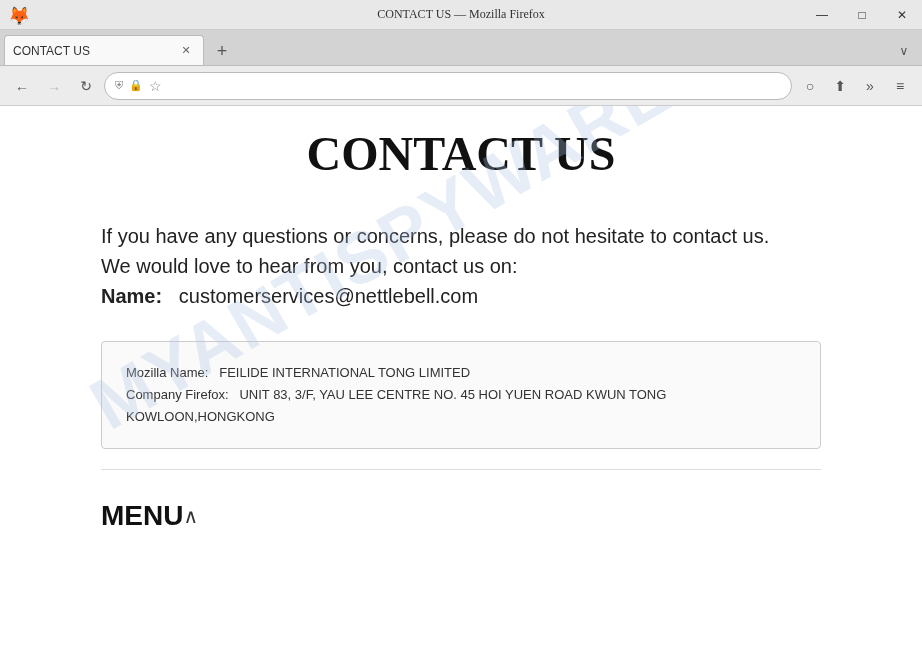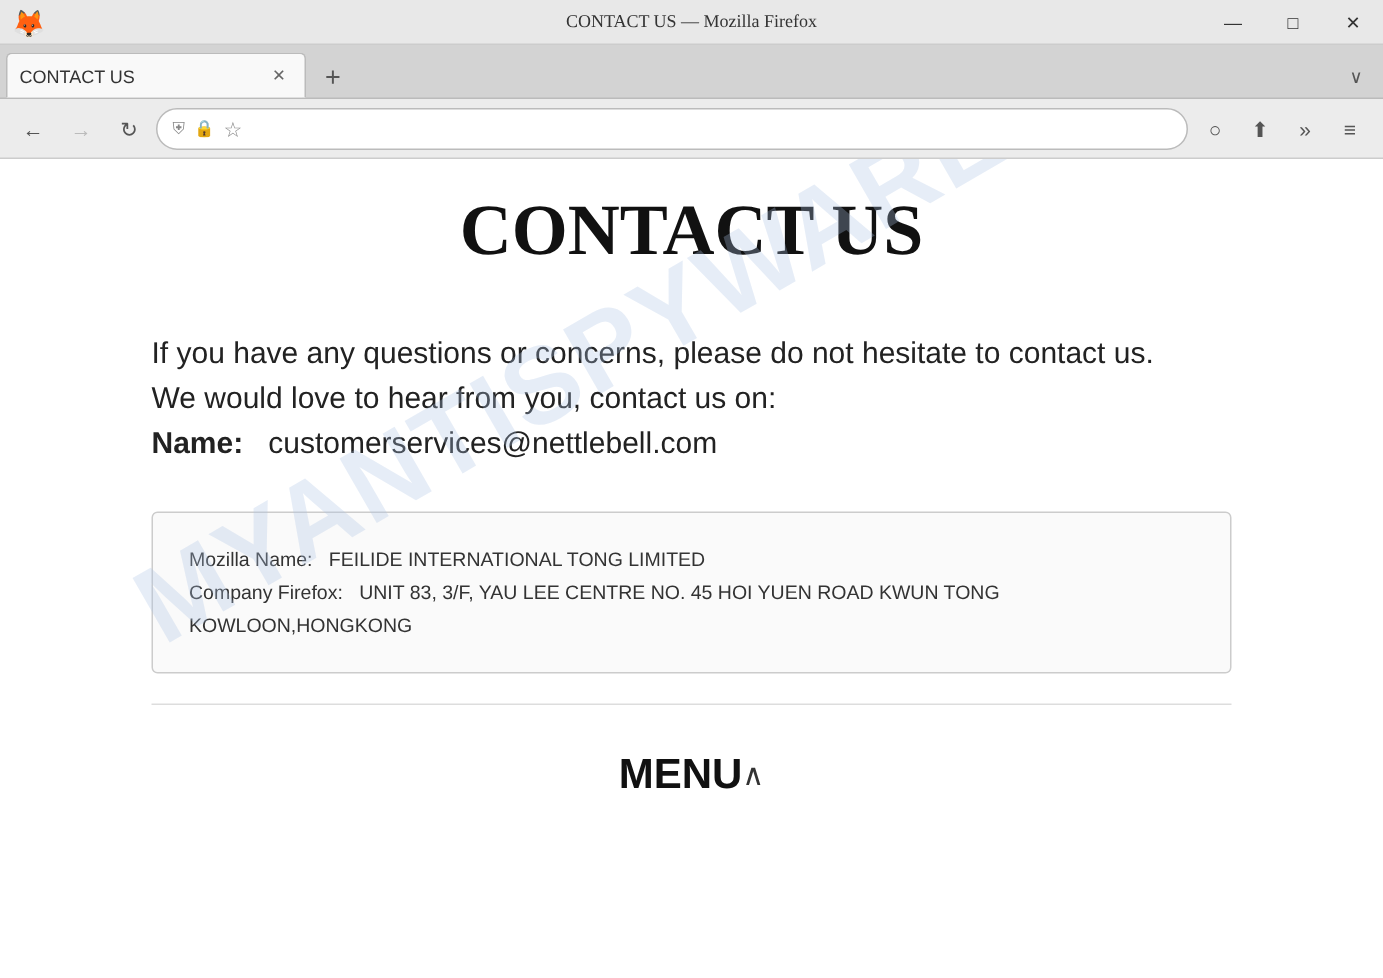--- a/index.html
+++ b/index.html
@@ -232,21 +232,21 @@
 
     .divider {
       border: none;
       border-top: 1px solid #ddd;
       margin: 20px 0;
     }
 
     .menu-section {
       display: flex;
       align-items: center;
-      justify-content: center;
+      justify-content: flex-start;
       padding: 10px 0;
     }
 
     .menu-title {
       font-size: 28px;
       font-weight: 900;
       color: #111;
     }
 
     .menu-chevron {

